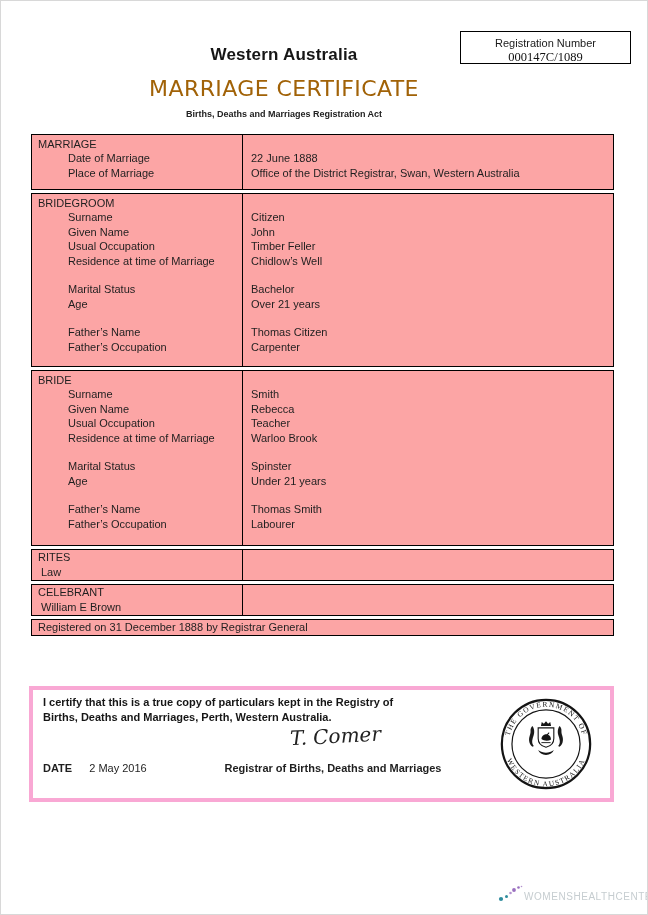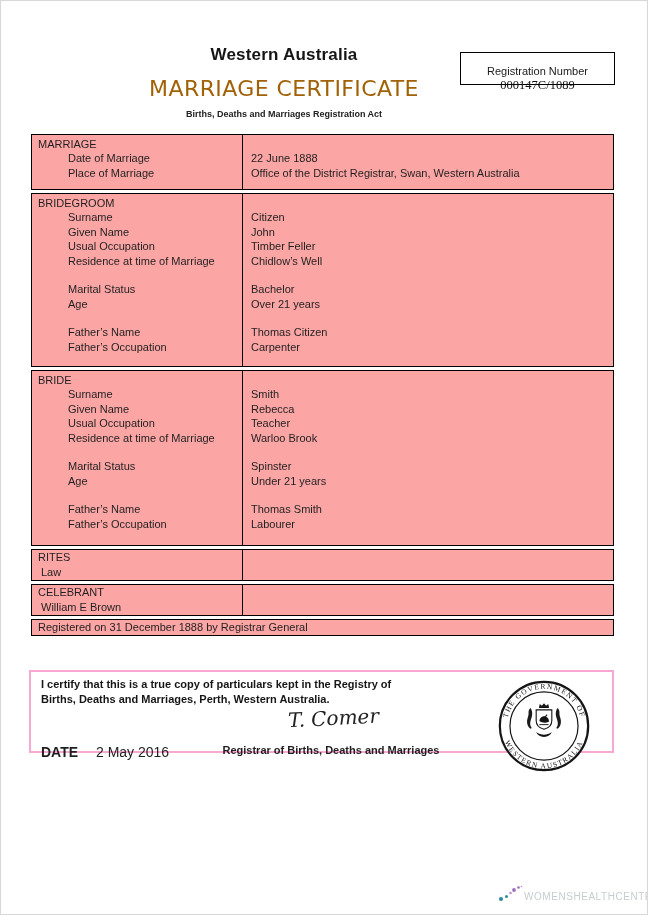--- a/index.html
+++ b/index.html
@@ -38,27 +38,27 @@
   .cert-subtitle {
     margin-top: 8px;
     font-size: 9px;
     font-weight: bold;
     color: #222;
   }
 
   .reg-box {
     position: absolute;
     left: 459px;
-    top: 51px;
-    width: 155px;
+    top: 30px;
+    width: 171px;
     height: 33px;
     border: 1.5px solid #000;
     box-sizing: border-box;
     text-align: center;
-    padding-top: 11px;
+    padding-top: 4px;
   }
   .reg-label { font-size: 11px; line-height: 14px; color: #1a1a1a; }
   .reg-number {
     font-family: "Liberation Serif", serif;
     font-size: 12.5px;
     line-height: 14px;
     color: #111;
   }
 
   
@@ -106,24 +106,24 @@
     padding-left: 6px;
     flex: none;
   }
   .simple-row .val { padding-left: 9px; flex: 1; }
   .registered-row { line-height: 15px; padding-left: 6px; }
 
   
   .cert-box {
     position: absolute;
     left: 28px;
-    top: 669px;
+    top: 685px;
     width: 585px;
-    height: 83px;
-    border: 2px solid #f9a8d4;
+    height: 116px;
+    border: 4px solid #f9a8d4;
     box-sizing: border-box;
   }
   .cert-line {
     position: absolute;
     left: 10px;
     font-size: 11px;
     font-weight: bold;
     color: #161616;
   }
   .cert-line.l1 { top: 6px; }
@@ -133,21 +133,21 @@
     left: 215px;
     top: 34px;
     width: 175px;
     text-align: center;
     font-family: "DejaVu Serif", serif;
     font-style: italic;
     font-size: 20px;
     color: #222;
     transform: rotate(-3deg);
   }
-  .date-row { position: absolute; left: 10px; top: 72px; font-size: 14px; }
+  .date-row { position: absolute; left: 10px; top: 72px; font-size: 11px; }
   .date-label { font-weight: bold; }
   .date-value { margin-left: 14px; }
   .registrar-title {
     position: absolute;
     left: 175px;
     top: 72px;
     width: 250px;
     text-align: center;
     font-size: 11px;
     font-weight: bold;

